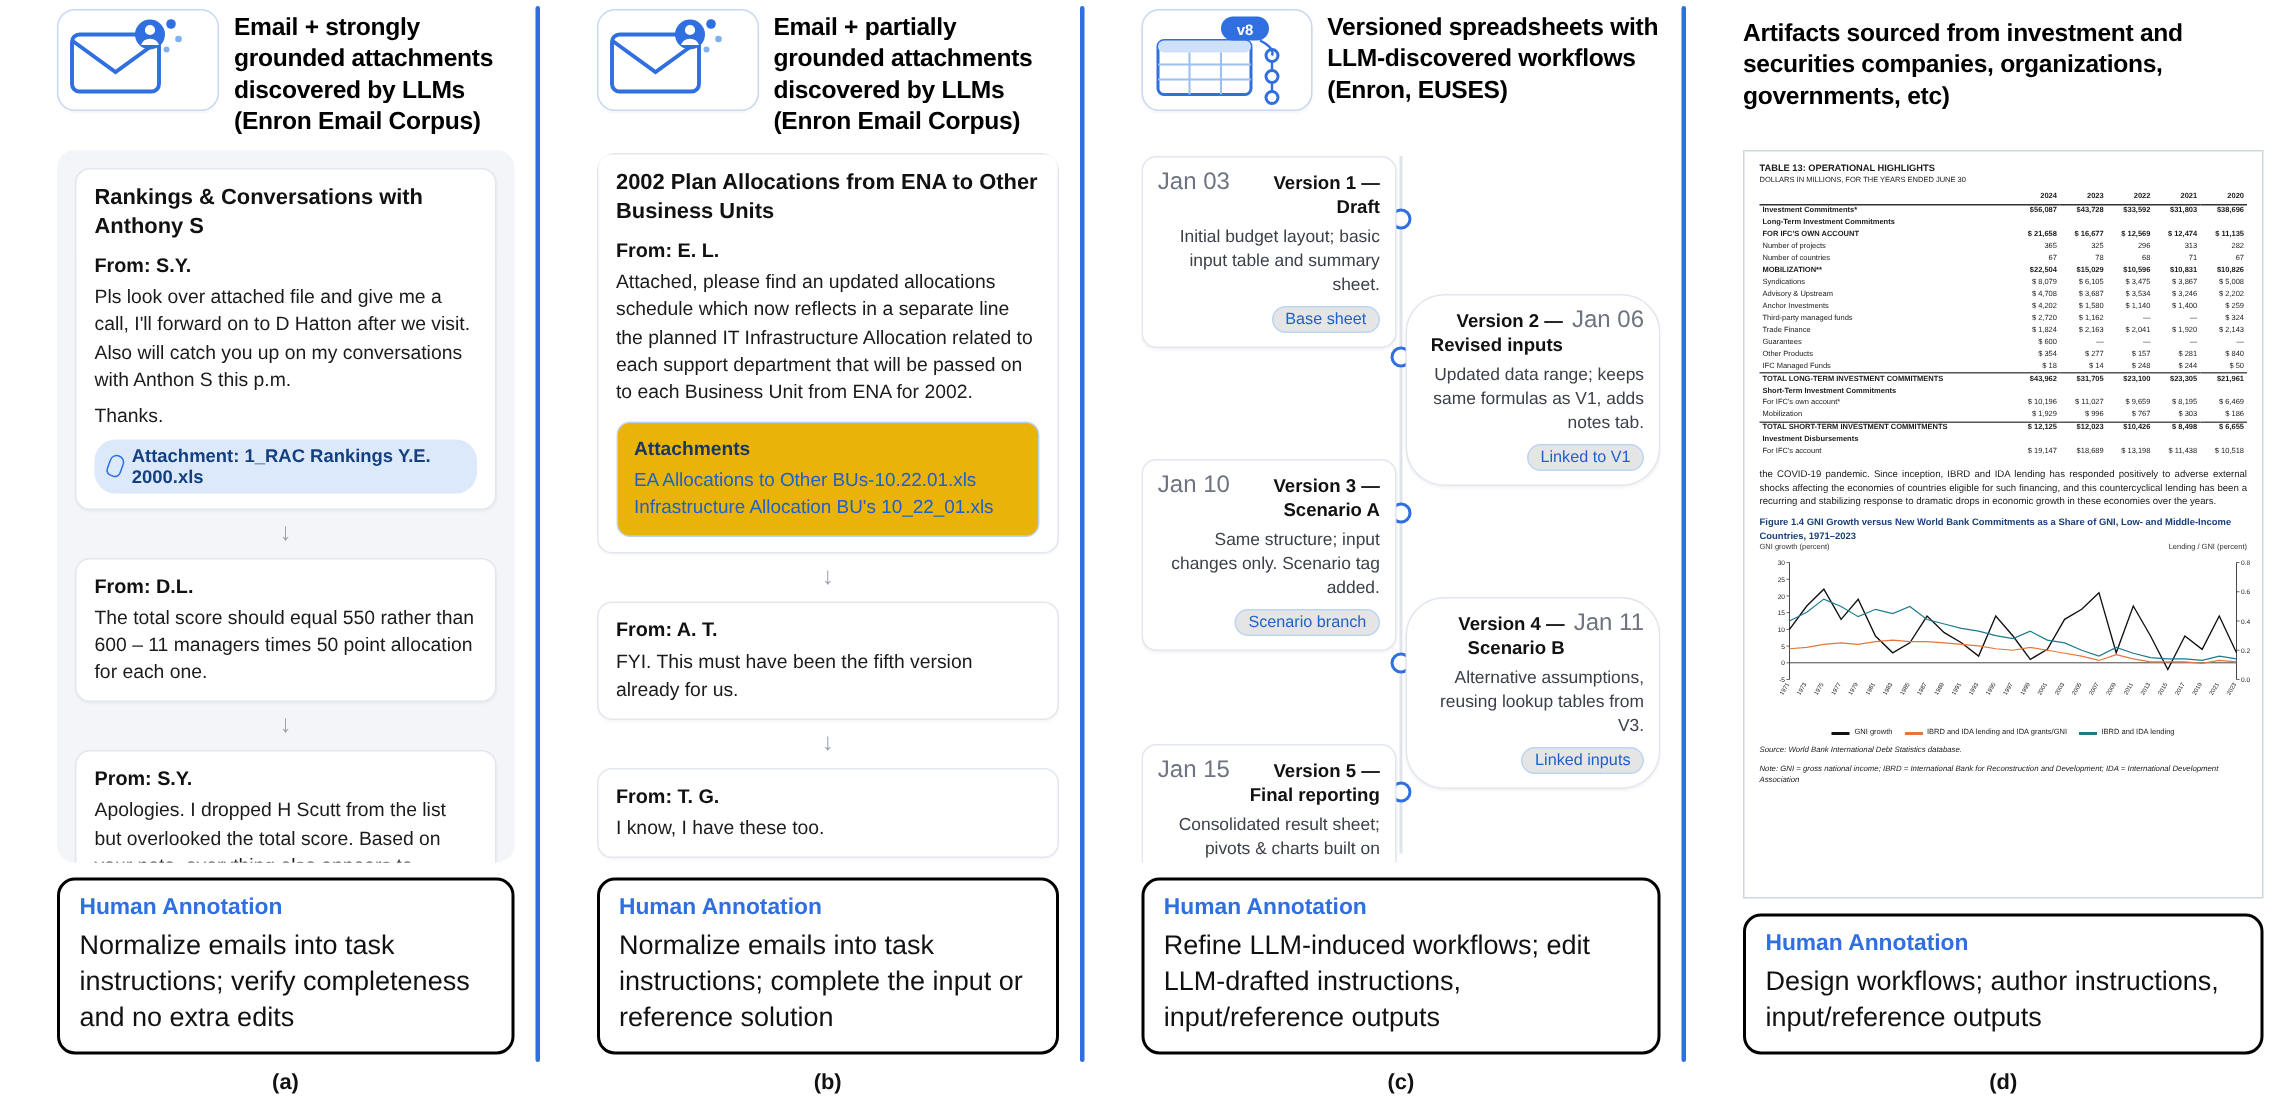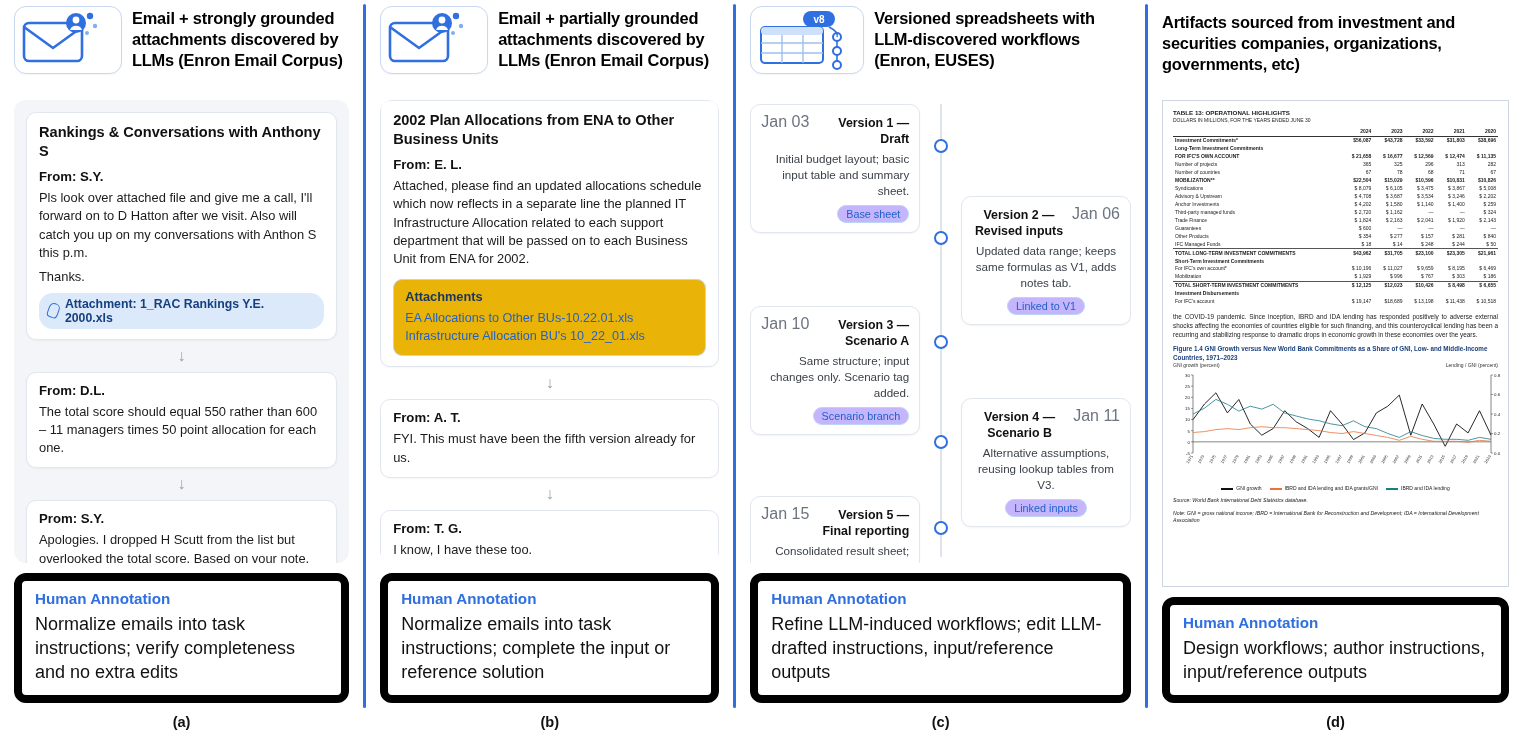--- a/index.html
+++ b/index.html
@@ -20,20 +20,21 @@
     height: 738px;
     display: flex;
     box-sizing: border-box;
   }
   .panel {
     position: relative;
     box-sizing: border-box;
     padding: 6px 14px 0 14px;
     display: flex;
     flex-direction: column;
+    margin-left: 24px;
   }
   .panel-a { width: 366px; }
   .panel-b { width: 370px; }
   .panel-c { width: 412px; }
   .panel-d { width: 375px; border-radius: 20px; }
 
   .vdivider {
     width: 3px;
     background: #2f6fe0;
     margin: 4px 0 30px 0;
@@ -155,21 +156,21 @@
   .attach-link {
     display: block;
     font-size: 12.6px;
     color: #1f61c9;
     line-height: 1.5;
   }
 
   
   .annotation {
     margin: 10px 0 6px 0;
-    border: 8px solid #000000;
+    border: 2px solid #000000;
     border-radius: 12px;
     padding: 9px 13px 11px 13px;
     background: #fff;
   }
   .annotation-title {
     color: #2f6fe0;
     font-weight: bold;
     font-size: 15.2px;
     margin-bottom: 5px;
   }
@@ -242,26 +243,26 @@
     font-size: 11.6px;
     line-height: 1.36;
     color: #3b4049;
     margin-bottom: 6px;
   }
   .ver-tag {
     display: inline-block;
     font-size: 10.8px;
     color: #1f61c9;
     border: 1px solid #bcd5f5;
-    background: #c4b5fd;
+    background: #e5e5e5;
     border-radius: 10px;
     padding: 2px 8px;
   }
   .ver-left { left: 0; text-align: right; }
-  .ver-right { right: 0; text-align: center; }
+  .ver-right { right: 0; text-align: right; border-radius: 26px; }
   .ver-left .ver-head { flex-direction: row; }
   .ver-left .ver-name { order: 2; text-align: right; flex: 1 1 auto; }
   .ver-left .ver-date { order: 1; }
 
   
   .docbox {
     margin-top: 10px;
     background: #ffffff;
     border: 1px solid #cfd6e2;
     flex: 1 1 auto;

